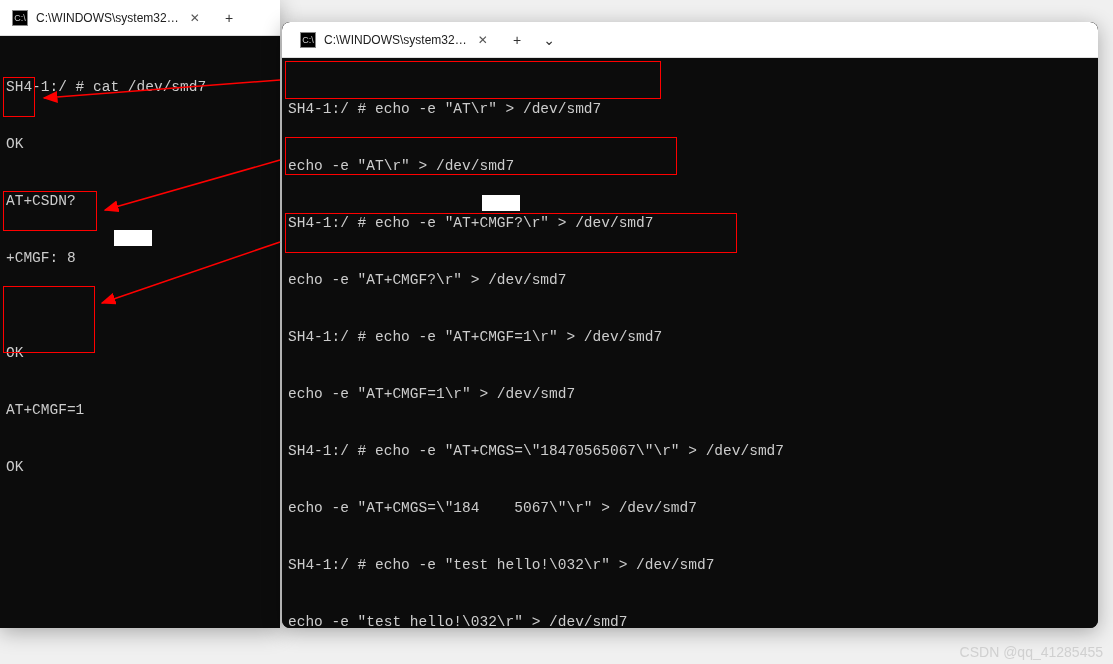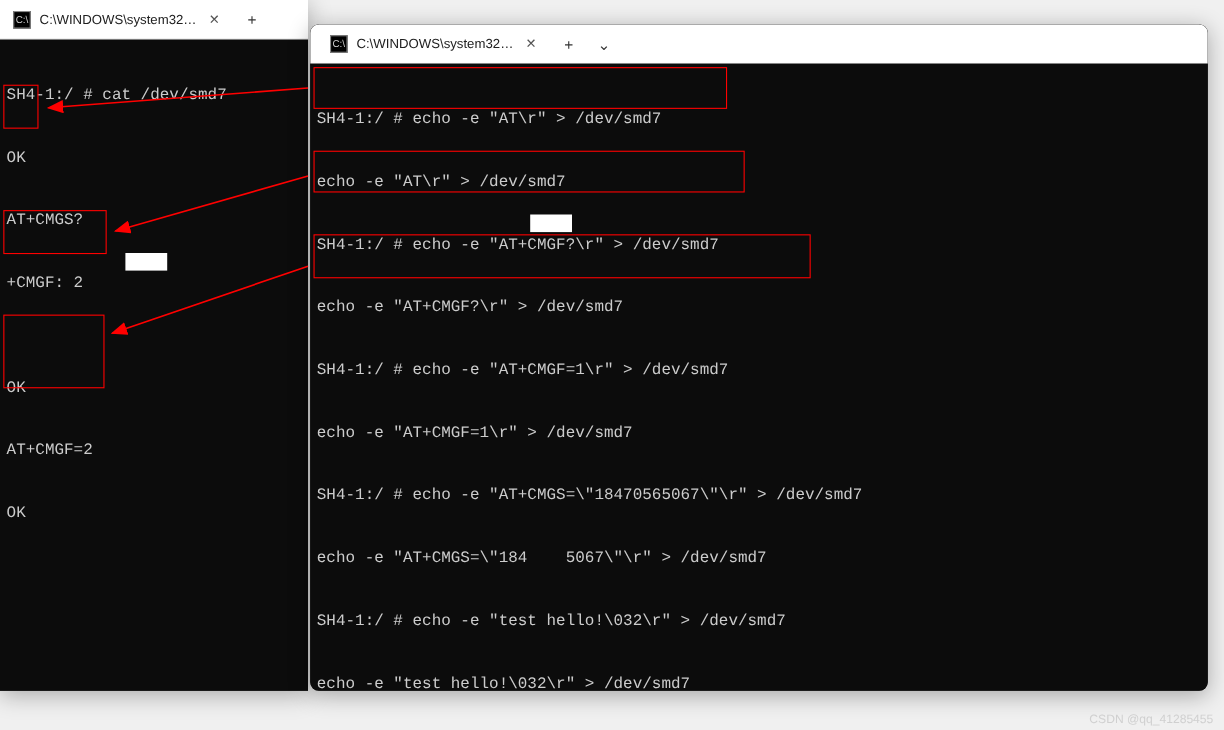--- a/index.html
+++ b/index.html
@@ -100,43 +100,43 @@
   .whiteblk {
     position:absolute;
     background:#fff;
   }
   .watermark {
     position: absolute;
     right: 10px;
     bottom: 4px;
     color: rgba(200,200,200,0.8);
     font-family: 'Segoe UI', sans-serif;
-    font-size: 11px;
+    font-size: 14px;
   }
 </style>
 </head>
 <body>
 
 <div class="window win1">
   <div class="tabbar">
     <div class="tab">
       <span class="icon">C:\</span>
       <span class="label">C:\WINDOWS\system32\cmd.</span>
       <span class="close-x">✕</span>
     </div>
     <div class="tabbtn">+</div>
   </div>
   <div class="term">
     <div class="line">SH4-1:/ # cat /dev/smd7</div>
     <div class="line">OK</div>
-    <div class="line">AT+CMGS?</div>
-    <div class="line">+CMGF: 2</div>
+    <div class="line">AT+CSDN?</div>
+    <div class="line">+CMGF: 8</div>
     <div class="line"></div>
     <div class="line">OK</div>
-    <div class="line">AT+CMGF=2</div>
+    <div class="line">AT+CMGF=1</div>
     <div class="line">OK</div>
     
     
     <div class="line"></div>
     
     <div class="line"></div>
     
 
     
     <div class="redbox" style="left:3px; top:41px; width:32px; height:40px;"></div>

